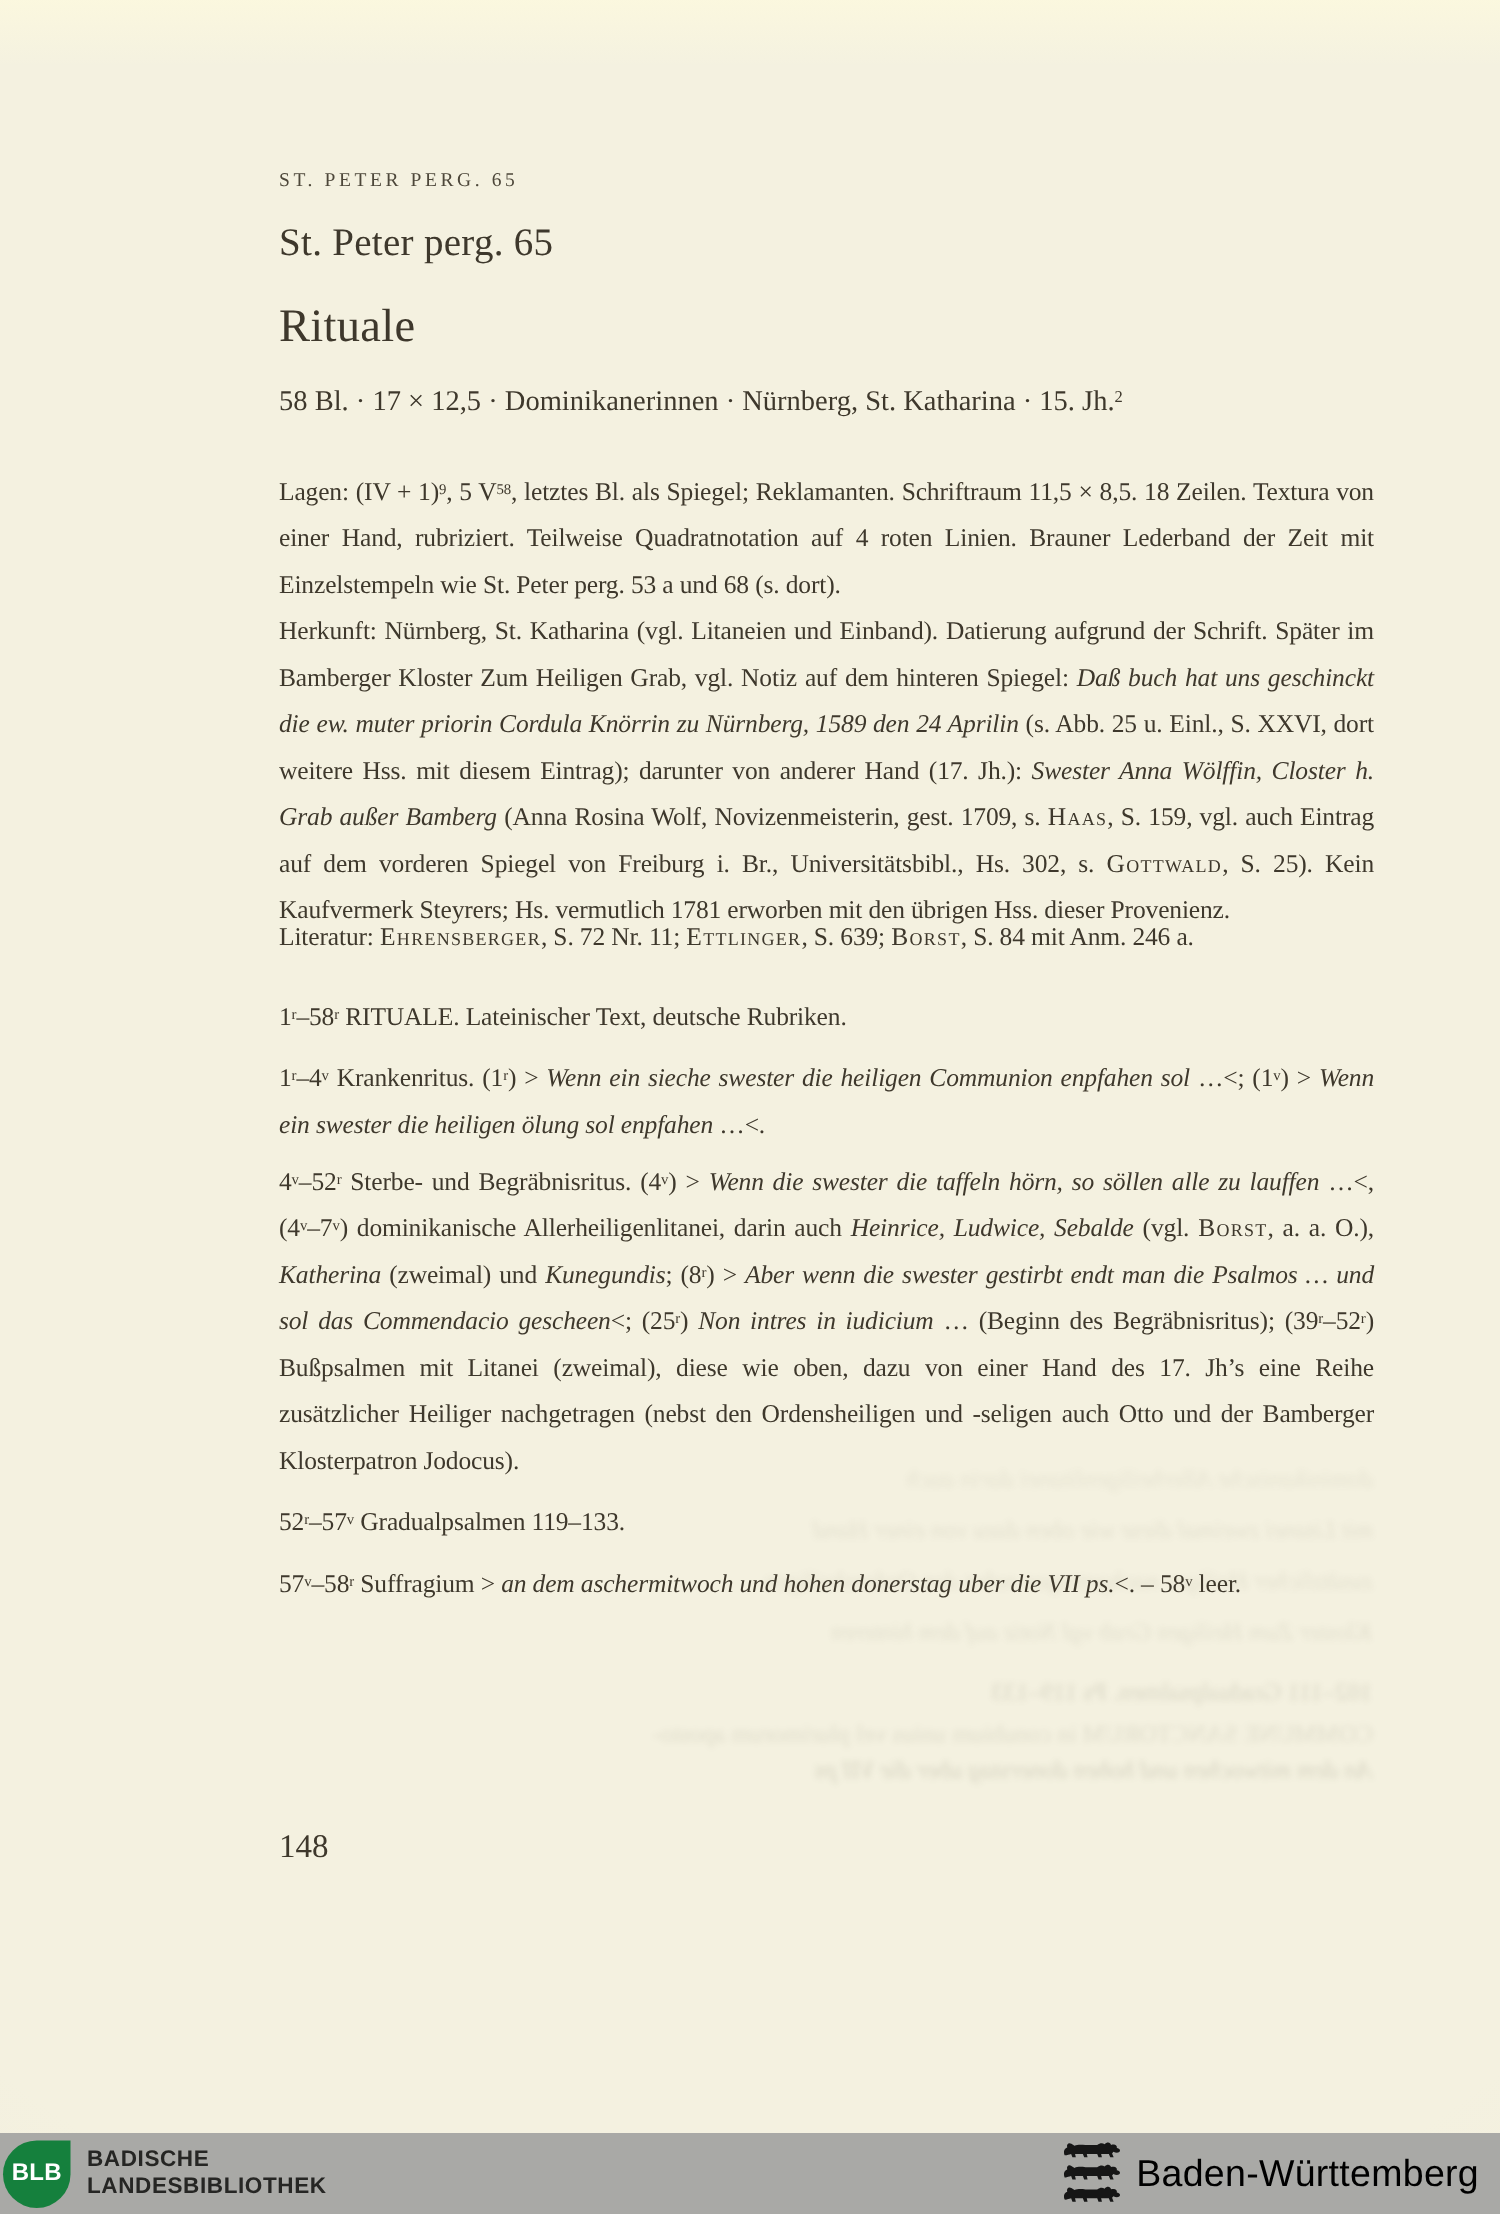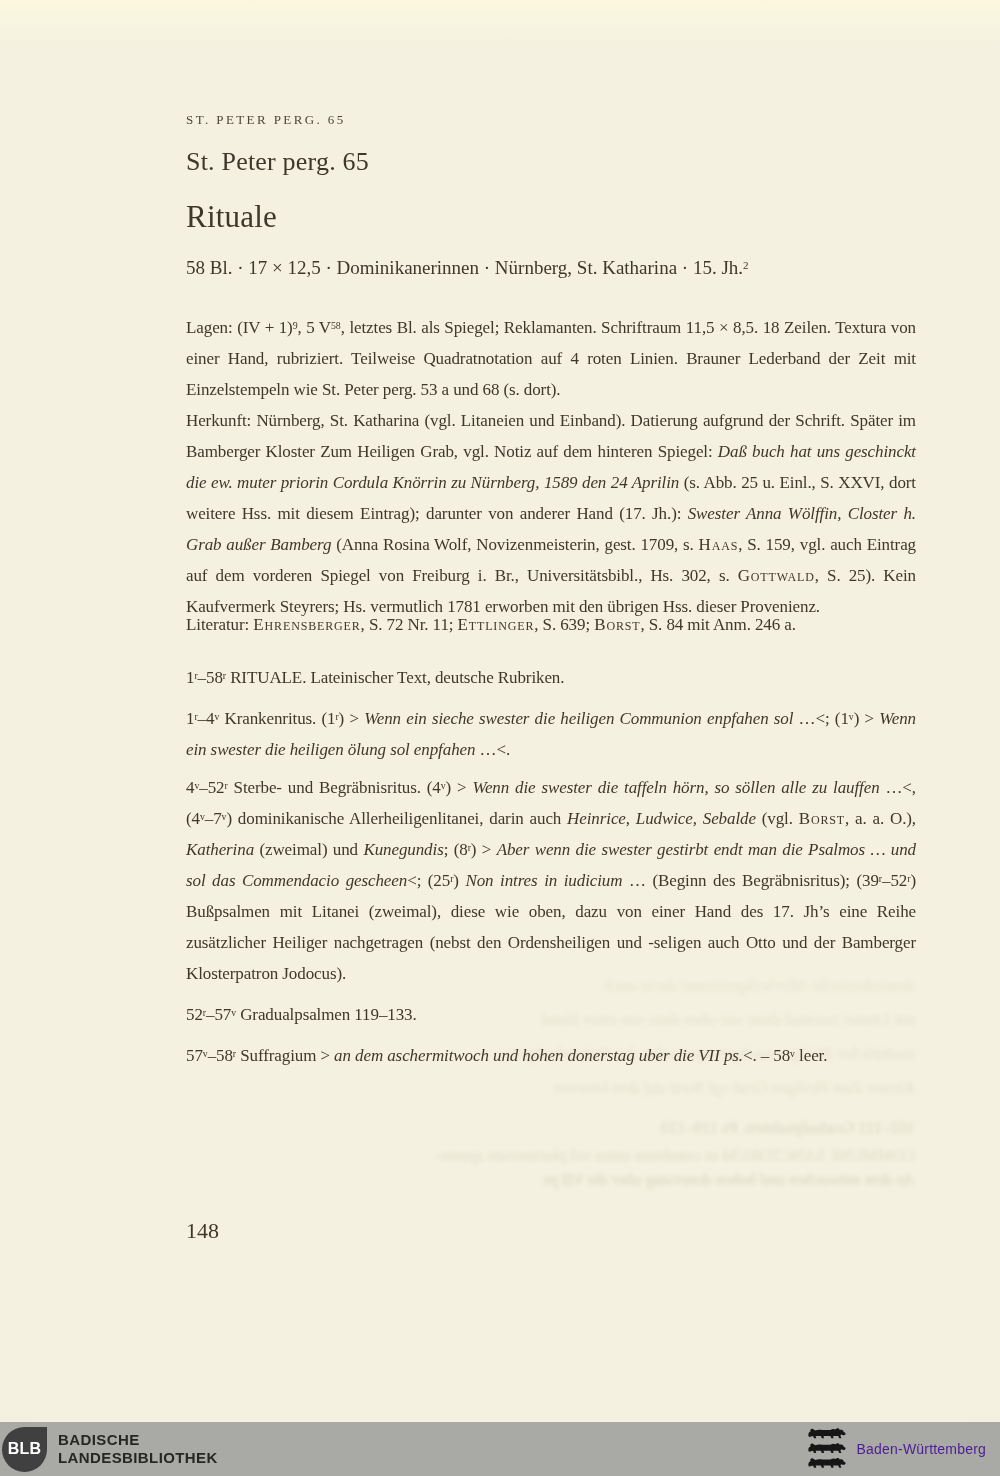--- a/index.html
+++ b/index.html
@@ -58,31 +58,31 @@
   .g6{top:1170px;opacity:.22;}
 
   
   .footer-bar{
     position:absolute;left:0;right:0;bottom:0;height:54px;background:#a9a9a6;
     display:flex;align-items:center;justify-content:space-between;z-index:4;
     font-family:"Liberation Sans","DejaVu Sans",sans-serif;
   }
   .footer-left{display:flex;align-items:center;gap:11px;margin-left:2px;}
   .blb-logo{
-    width:45px;height:45px;background:#404040;border-radius:50% 0 50% 50%;
+    width:45px;height:45px;background:#15803d;border-radius:50% 0 50% 50%;
     display:flex;align-items:center;justify-content:center;
     color:#fff;font-weight:bold;font-size:16px;letter-spacing:.2px;
   }
   .library-name{
     display:flex;flex-direction:column;justify-content:space-between;
     font-weight:bold;font-size:15px;line-height:18.5px;letter-spacing:.4px;color:#262624;
   }
   .footer-right{display:flex;align-items:center;gap:10px;margin-right:14px;}
   .coat{width:40px;height:46px;}
-  .state-name{font-size:14px;font-weight:500;color:#4c1d95;letter-spacing:.2px;}
+  .state-name{font-size:25px;font-weight:500;color:#000000;letter-spacing:.2px;}
 </style>
 </head>
 <body>
 
 <div class="stage">
 
   <div class="block running-header">ST. PETER PERG. 65</div>
   <div class="block shelfmark">St. Peter perg. 65</div>
   <div class="block work-title">Rituale</div>
 

